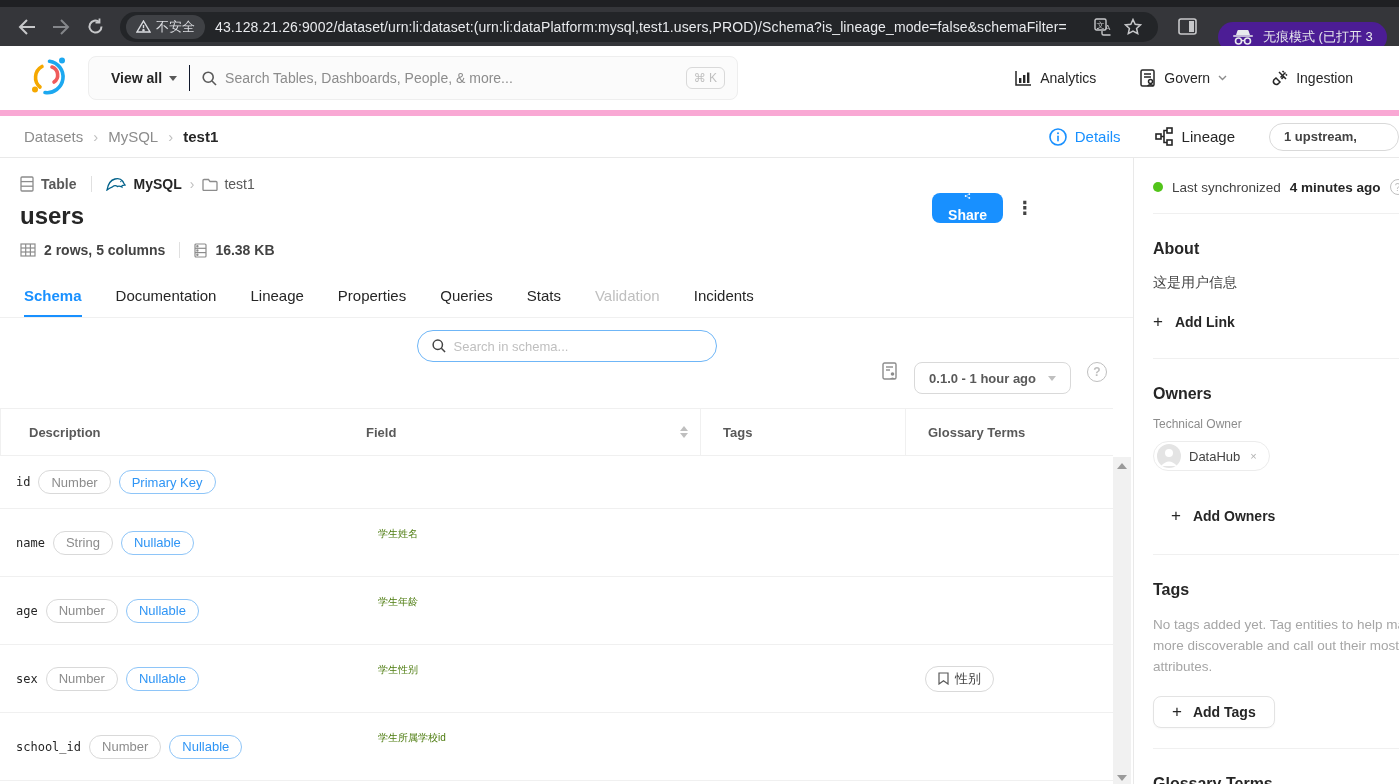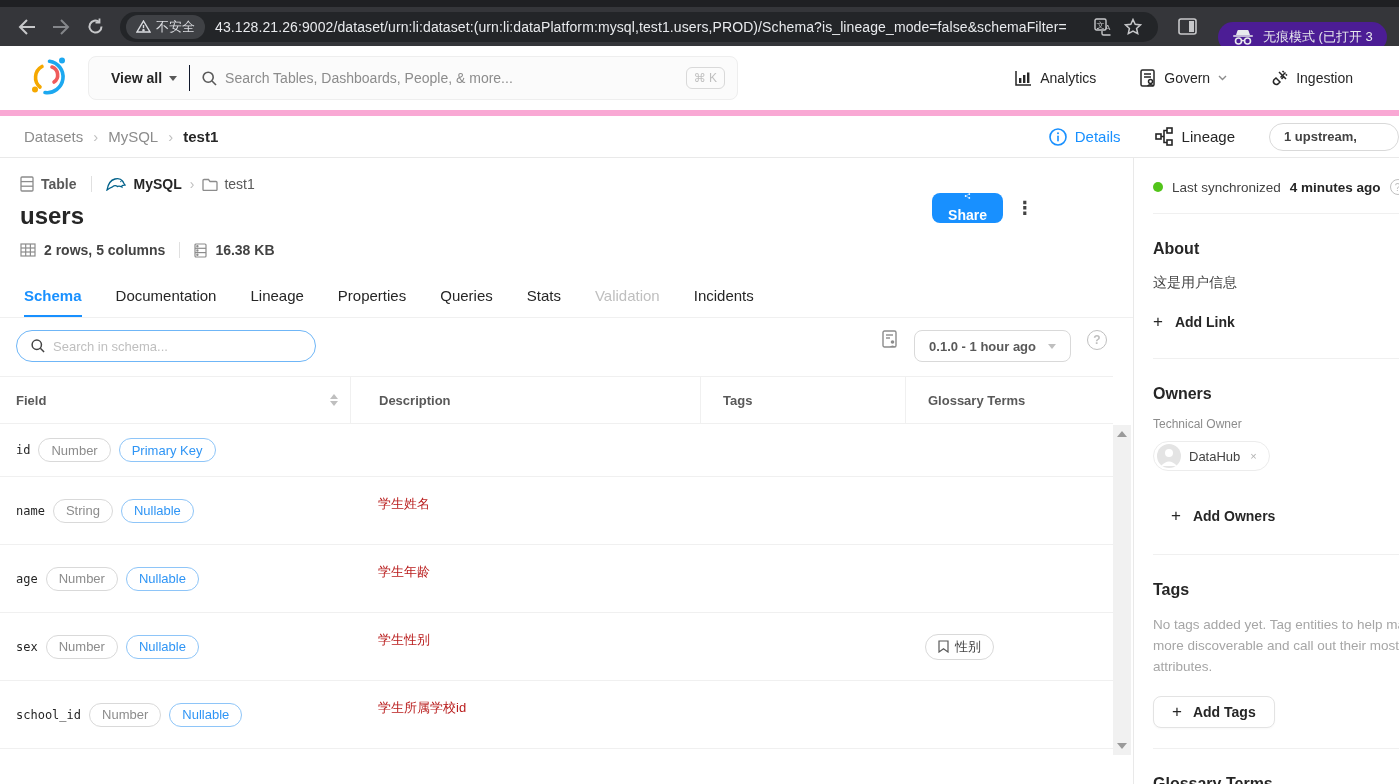--- a/index.html
+++ b/index.html
@@ -65,21 +65,21 @@
   .kebab span { display:block; }
 
   
   .tabs { display:flex; align-items:flex-end; gap:34px; padding:0 0 0 24px; margin-top:16px; border-bottom:1px solid #f0f0f0; height:44px; }
   .tab { font-size:15px; color:#262626; padding-bottom:13px; cursor:pointer; position:relative; white-space:nowrap; }
   .tab.active { color:#1890ff; font-weight:600; }
   .tab.active::after { content:""; position:absolute; left:0; right:0; bottom:0; height:2px; background:#1890ff; }
   .tab.disabled { color:#bfbfbf; cursor:default; }
 
   
-  .schema-toolbar { display:flex; align-items:center; padding:12px 16px 10px 16px; }
+  .schema-toolbar { display:flex; align-items:center; padding:12px 16px 10px 16px;flex-direction:column; }
   .schema-search { width:300px; height:32px; border:1.5px solid #6fb6f7; border-radius:16px; display:flex; align-items:center; gap:8px; padding:0 14px; }
   .schema-search input { border:none; outline:none; flex:1; font-size:13px; color:#262626; background:transparent; font-family:inherit; }
   .schema-search input::placeholder { color:#bfbfbf; }
   .toolbar-right { margin-left:auto; display:flex; gap:16px; padding-right:10px; }
   .blame-btn { color:#8c8c8c; cursor:pointer; display:flex; }
   .version-select { height:32px; border:1px solid #d9d9d9; border-radius:8px; display:flex; align-items:center; gap:12px; padding:0 14px; font-size:13px; font-weight:600; color:#595959; cursor:pointer; white-space:nowrap; }
   .help-circle { width:20px; height:20px; border:1.5px solid #bfbfbf; border-radius:50%; color:#bfbfbf; font-size:12px; font-weight:700; display:flex; align-items:center; justify-content:center; cursor:pointer; }
 
   
   .schema-table { margin-top:4px; position:relative; }
@@ -91,21 +91,21 @@
   .th.c-terms { flex:1; padding-left:22px; border-left:1px solid #f0f0f0; }
   .sort-ico { margin-left:auto; margin-right:12px; display:flex; flex-direction:column; gap:2px; cursor:pointer; }
   .sort-ico i { width:0; height:0; border-left:4px solid transparent; border-right:4px solid transparent; display:block; }
   .sort-up { border-bottom:5px solid #bfbfbf; }
   .sort-dn { border-top:5px solid #bfbfbf; }
   .tbody { width:1113px; }
   .srow { display:flex; border-bottom:1px solid #f0f0f0; height:68px; }
   .srow.first { height:53px; }
   .td { display:flex; }
   .td.c-field { width:350px; padding-left:16px; align-items:center; gap:8px; }
-  .td.c-desc  { width:350px; padding-left:28px; padding-top:18px; font-size:13px; color:#b91c1c; }
+  .td.c-desc  { width:350px; padding-left:28px; padding-top:18px; font-size:10px; color:#4d7c0f; }
   .srow.first .td.c-desc { padding-top:14px; }
   .td.c-tags  { width:205px; align-items:center; padding-left:22px; }
   .td.c-terms { flex:1; align-items:center; padding-left:20px; }
   .fname { font-family:"DejaVu Sans Mono","Liberation Mono",monospace; font-size:12px; color:#262626; }
   .pill { height:24px; border-radius:12px; display:inline-flex; align-items:center; padding:0 12px; font-size:13px; white-space:nowrap; cursor:default; }
   .pill.gray { border:1px solid #d9d9d9; color:#8c8c8c; }
   .pill.blue { border:1px solid #8ec5f8; color:#2f95f5; }
   .term-pill { height:26px; border:1px solid #d9d9d9; border-radius:13px; display:inline-flex; align-items:center; gap:6px; padding:0 12px; font-size:13px; color:#434343; cursor:pointer; }
 
   
@@ -388,28 +388,28 @@
           <div class="version-select">
             <span>0.1.0 - 1 hour ago</span>
             <span class="caret-down" style="border-top-color:#bfbfbf"></span>
           </div>
           <div class="help-circle">?</div>
         </div>
       </div>
 
       <div class="schema-table">
         <div class="thead">
+          <div class="th c-desc">Description</div>
           <div class="th c-field">
             <span>Field</span>
             <span class="sort-ico">
                 <i class="sort-up"></i>
                 <i class="sort-dn"></i>
               </span>
           </div>
-          <div class="th c-desc">Description</div>
           <div class="th c-tags">Tags</div>
           <div class="th c-terms">Glossary Terms</div>
         </div>
         <div class="tbody">
 
           <div class="srow first">
             <div class="td c-field">
               <span class="fname">id</span>
               <span class="pill gray">Number</span>
               <span class="pill blue">Primary Key</span>

